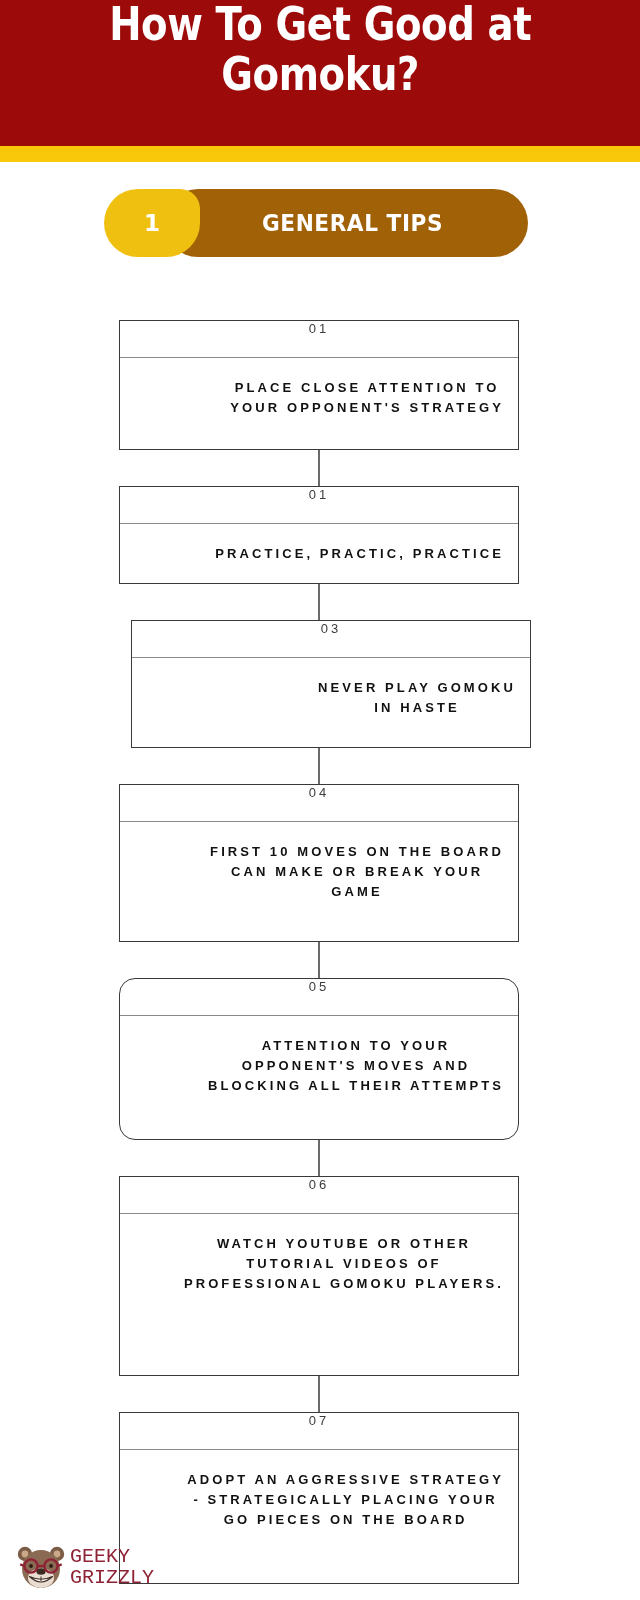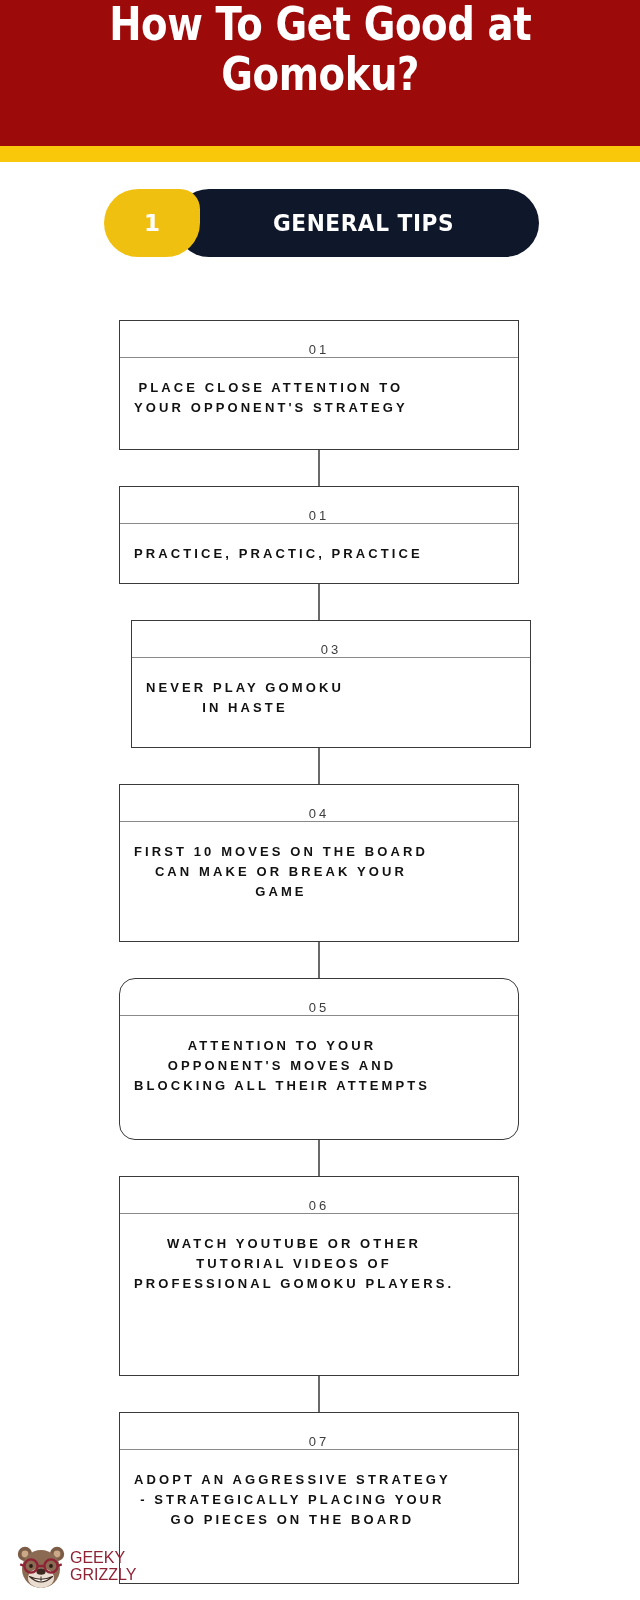--- a/index.html
+++ b/index.html
@@ -52,25 +52,25 @@
   
   .section-badge {
     position: absolute;
     left: 104px;
     top: 189px;
     width: 424px;
     height: 68px;
   }
   .badge-pill {
     position: absolute;
-    left: 71px;
+    left: 60px;
     top: 0;
     width: 364px;
     height: 68px;
-    background: #0f172a;
+    background: #a16207;
     border-radius: 34px;
     display: flex;
     align-items: center;
   }
   .badge-pill-label {
     color: #ffffff;
     font-family: "DejaVu Sans", sans-serif;
     font-weight: bold;
     font-size: 23px;
     letter-spacing: 0.6px;
@@ -111,35 +111,35 @@
   .card {
     box-sizing: border-box;
     width: 400px;
     border: 1.6px solid #3a3a3a;
     background: #ffffff;
     position: relative;
   }
   .card-head {
     height: 36px;
     display: flex;
-    align-items: flex-end;
+    align-items: flex-start;
     justify-content: center;
     border-bottom: 1.6px solid #8a8a8a;
   }
   .card-number {
     color: #3c3c3c;
     font-family: "Liberation Sans", sans-serif;
     font-weight: normal;
     font-size: 13px;
     letter-spacing: 3px;
   }
   .card-body {
     display: flex;
     align-items: flex-start;
-    justify-content: flex-start;
+    justify-content: flex-end;
     padding: 20px 14px 0 14px;
   }
   .card-text {
     color: #111111;
     font-family: "Liberation Sans", sans-serif;
     font-weight: bold;
     font-size: 13px;
     letter-spacing: 3.1px;
     line-height: 1.55;
     text-align: center;
@@ -162,23 +162,23 @@
     align-items: center;
   }
   .logo-mark {
     width: 50px;
     height: 48px;
     flex: 0 0 auto;
   }
   .logo-text {
     margin-left: 4px;
     color: #8f2336;
-    font-family: Liberation Sans, sans-serif;
+    font-family: Liberation Mono, monospace;
     font-weight: normal;
-    font-size: 16px;
+    font-size: 20px;
     line-height: 1.06;
     letter-spacing: 0px;
     white-space: pre-line;
   }
 </style>
 </head>
 <body>
 
 <div class="header-banner">
   <div class="header-title">How To Get Good at

